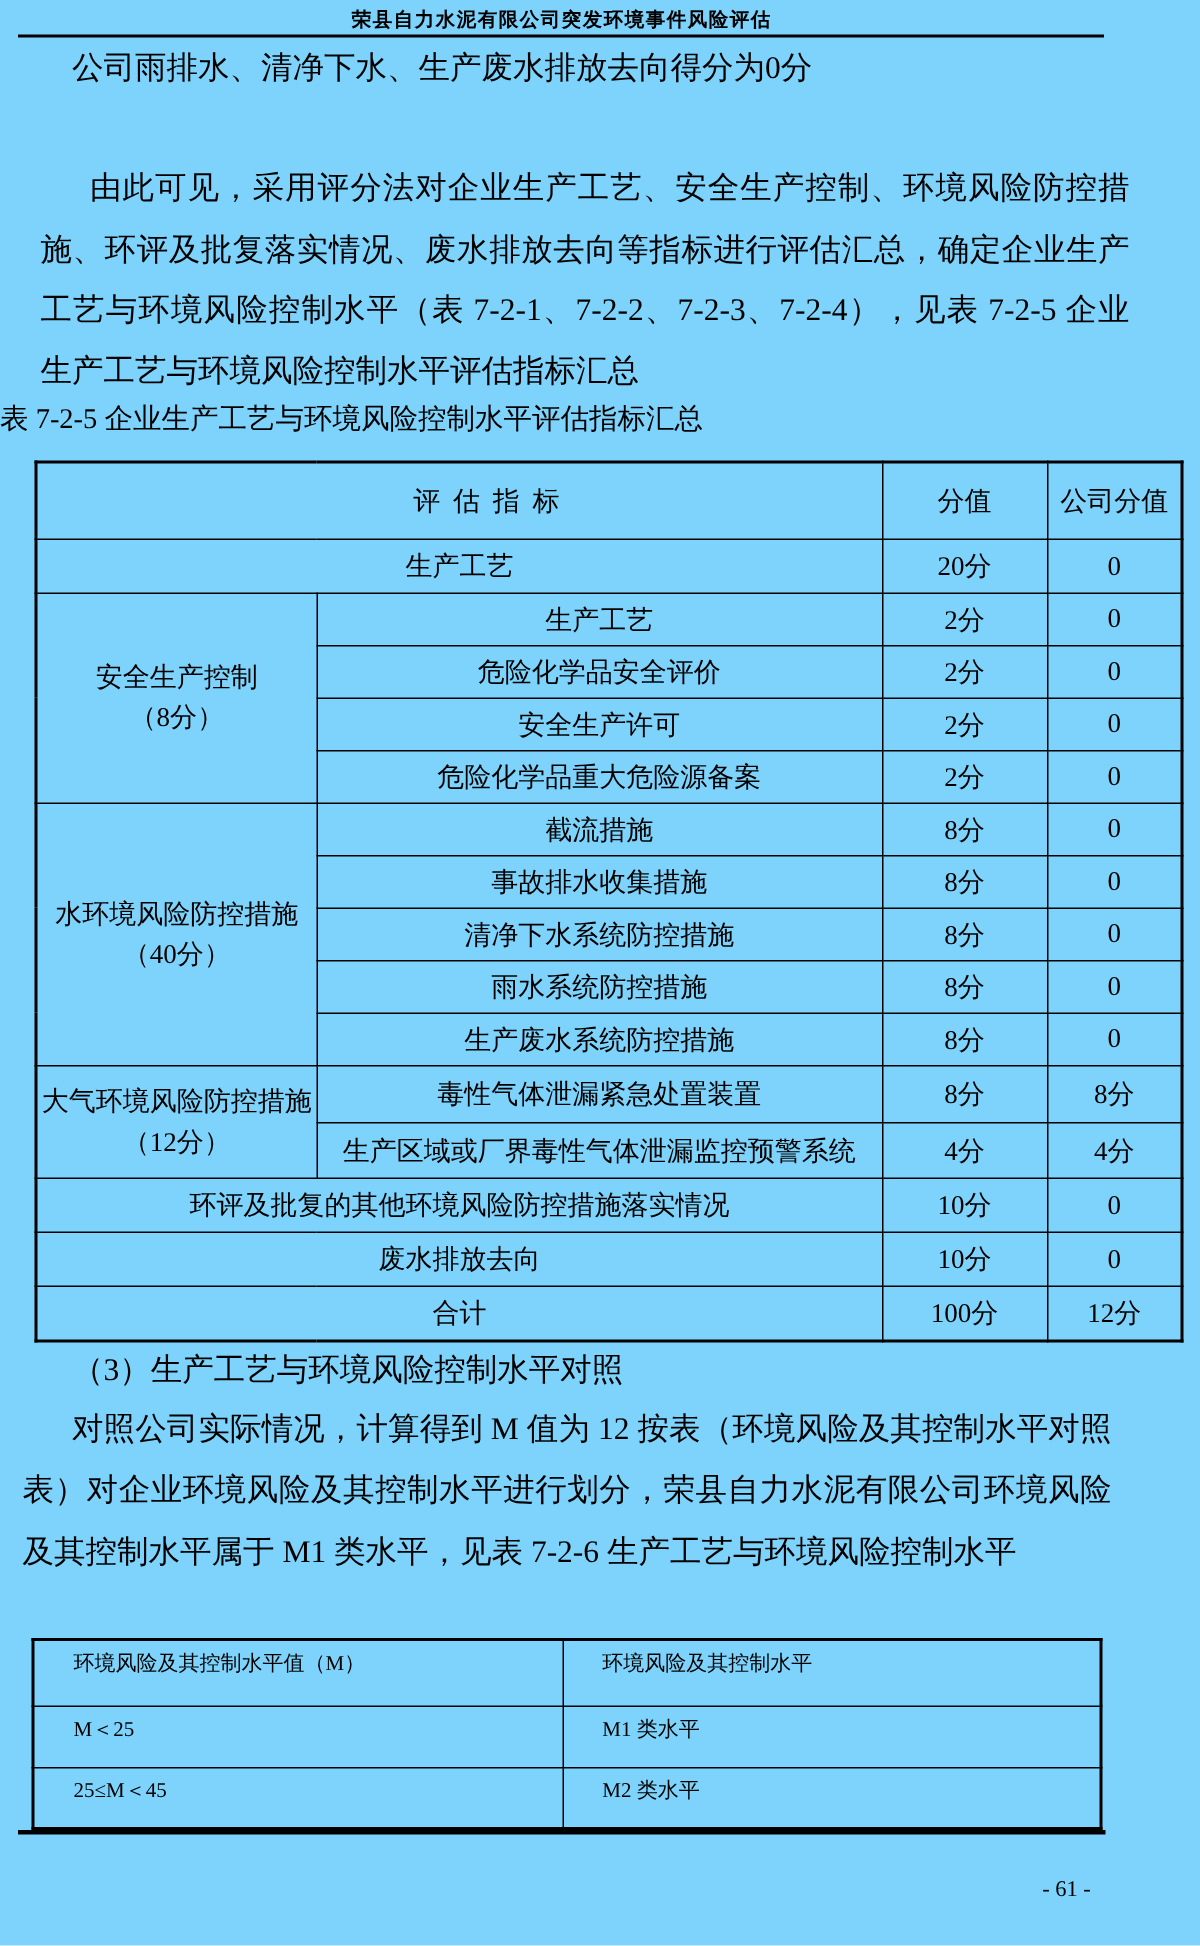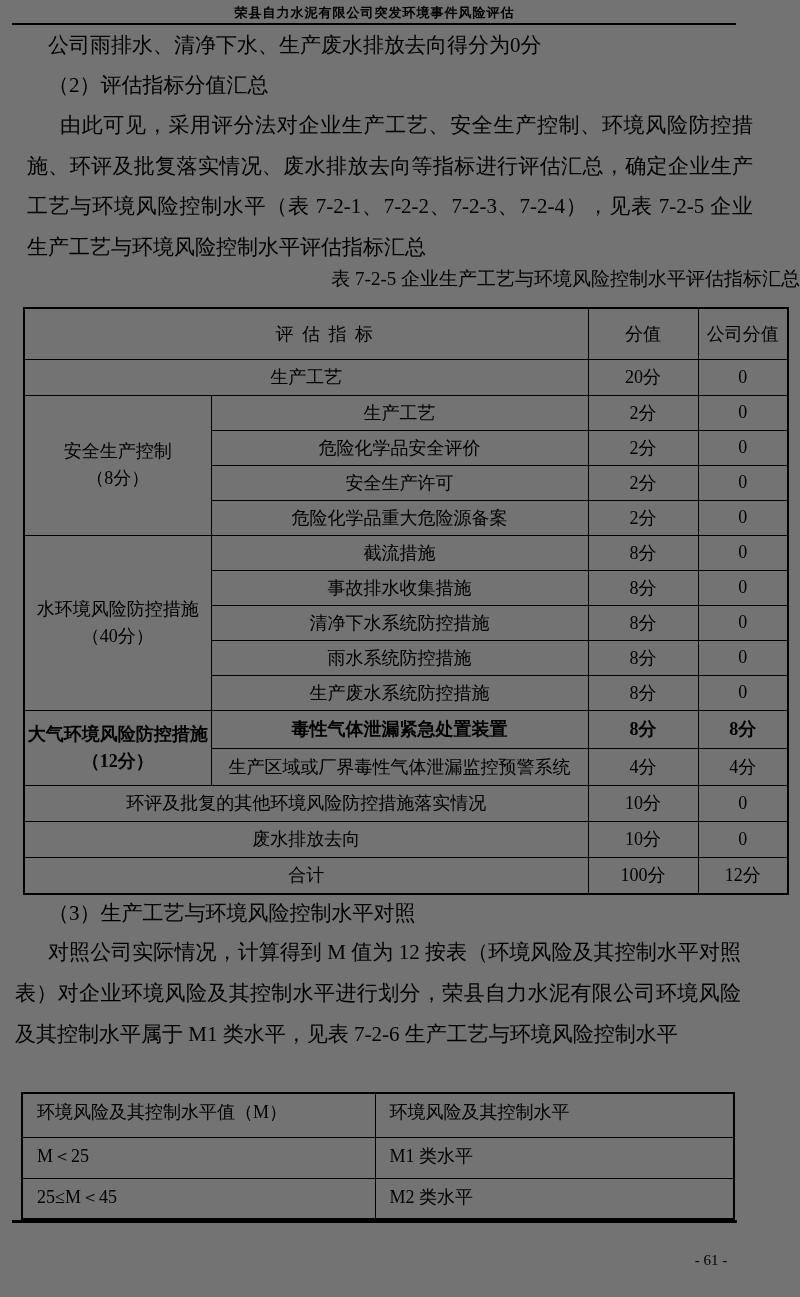--- a/index.html
+++ b/index.html
@@ -1,20 +1,20 @@
 <!DOCTYPE html>
 <html><head>
 <meta charset="utf-8">
 <style>
   html, body { margin: 0; padding: 0; background: #ffffff; }
   .page {
     position: relative;
     width: 800px;
     height: 1297px;
-    background: #737373;
+    background: #7dd3fc;
     font-family: "Liberation Serif", "DejaVu Serif", serif;
     color: #000;
     overflow: hidden;
   }
   .hdr-title {
     position: absolute;
     left: 12px; top: 4px; width: 725px;
     text-align: center;
     font-size: 13px;
     font-weight: bold;
@@ -33,21 +33,21 @@
   }
   .indent { text-indent: 33px; }
   .p1 { top: 30px; }
   .h2 { top: 70px; }
   .p2 { top: 105px; line-height: 40.5px; text-align: justify; margin-left: 12px; }
   .h3 { top: 898px; }
   .p3 { top: 932px; line-height: 41px; text-align: justify; font-family: Liberation Serif, serif; }
   .caption {
     position: absolute;
     left: 0; width: 800px;
-    text-align: right;
+    text-align: left;
     font-size: 19px;
   }
   .cap1 { top: 266px; }
   .cap2 { top: 1056px; }
 
   table.t1 {
     position: absolute;
     left: 23px; top: 307px;
     width: 764px;
     border-collapse: collapse;
@@ -60,37 +60,37 @@
     vertical-align: middle;
     font-size: 18px;
     padding: 0 2px;
     overflow: hidden;
   }
   table.t1 td.ls { letter-spacing: 2px; padding-left: 40px; }
   .blk { display: block; line-height: 27px; }
   tr.rh51 { height: 51px; }
   tr.rh36 { height: 36px; }
   tr.rh35 { height: 35px; }
-  tr.rh38 { height: 38px; font-weight: bold; }
+  tr.rh38 { height: 38px; }
   tr.rh37 { height: 37px; }
 
   table.t2 {
     position: absolute;
     left: 21px; top: 1092px;
     width: 712px;
     border-collapse: collapse;
     table-layout: fixed;
     border: 2px solid #000;
   }
   table.t2 td {
     border: 1px solid #000;
     text-align: left;
     vertical-align: top;
-    font-size: 18px;
-    padding: 6px 0 0 14px;
+    font-size: 14px;
+    padding: 6px 0 0 26px;
     overflow: hidden;
   }
   tr.rh44 { height: 44px; }
   tr.rh41 { height: 41px; }
 
   .ftr-rule {
     position: absolute;
     left: 12px; top: 1220px; width: 725px; height: 3px;
     background: #000;
   }
@@ -103,21 +103,20 @@
 </style>
 </head>
 <body>
 
 <div class="page">
 
   <div class="hdr-title">荣县自力水泥有限公司突发环境事件风险评估</div>
   <div class="hdr-rule"></div>
 
   <div class="para p1 indent">公司雨排水、清净下水、生产废水排放去向得分为0分</div>
-  <div class="para h2 indent">（2）评估指标分值汇总</div>
   <div class="para p2 indent">由此可见，采用评分法对企业生产工艺、安全生产控制、环境风险防控措施、环评及批复落实情况、废水排放去向等指标进行评估汇总，确定企业生产工艺与环境风险控制水平（表 7-2-1、7-2-2、7-2-3、7-2-4），见表 7-2-5 企业生产工艺与环境风险控制水平评估指标汇总</div>
 
   <div class="caption cap1">表 7-2-5 企业生产工艺与环境风险控制水平评估指标汇总</div>
 
   <table class="t1">
     <colgroup>
       <col style="width:187px">
         <col style="width:377px">
         <col style="width:110px">
         <col style="width:90px">

